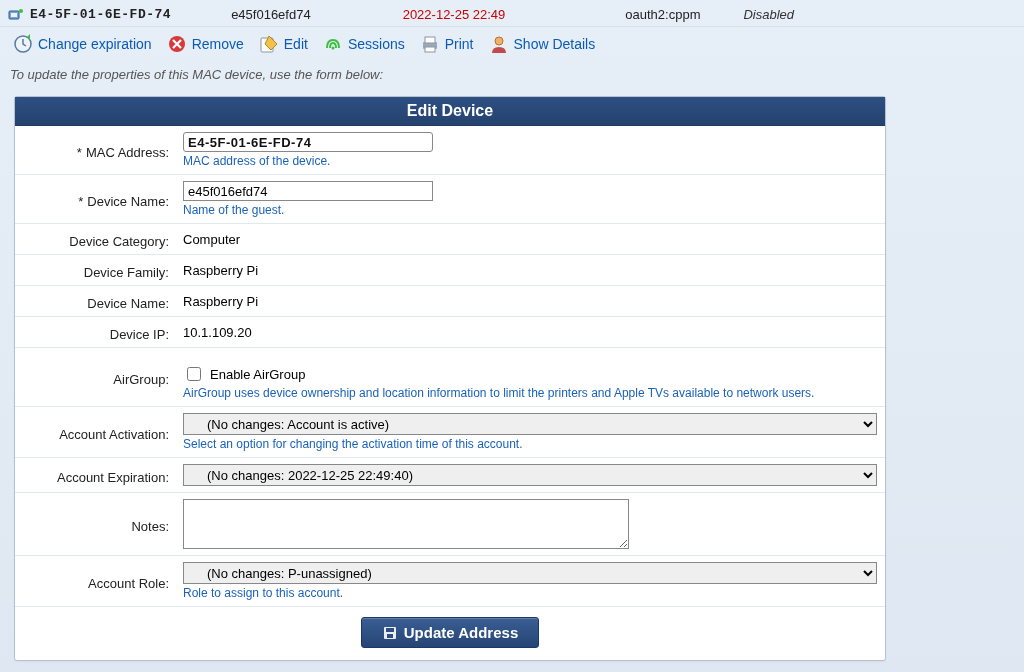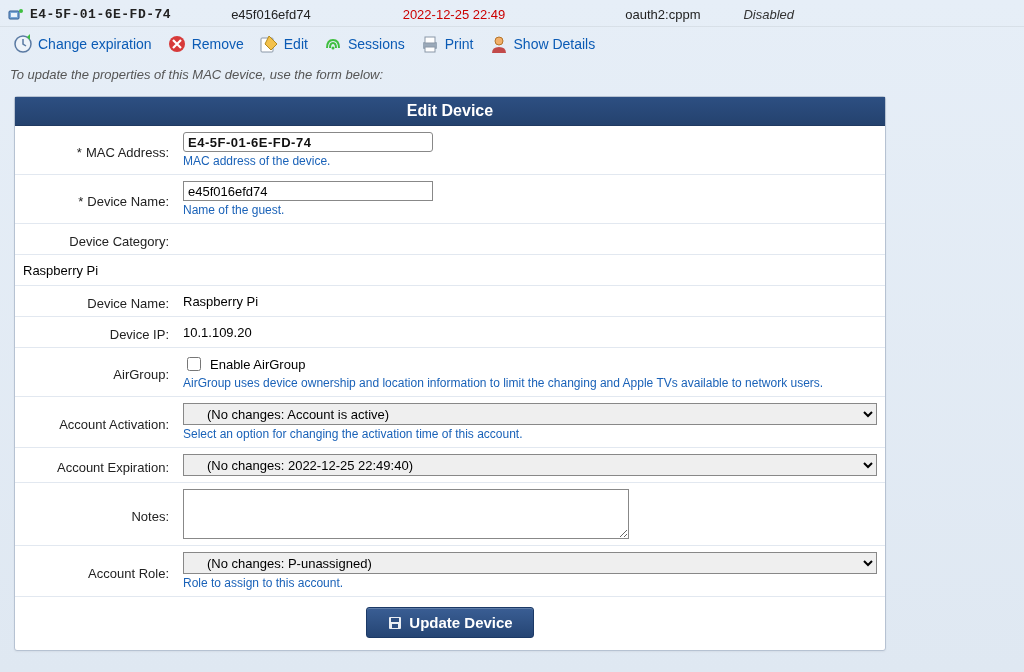--- a/index.html
+++ b/index.html
@@ -172,21 +172,21 @@
     width: 16px; height: 16px;
     display: inline-flex; align-items: center; justify-content: center;
   }
 
   .footnote {
     padding: 6px 0 0 10px;
     font-size: 12px;
     color: #111;
   }
 
-  .airgroup-line { display: inline-flex; align-items: center; gap: 6px; }
+  .airgroup-line { display: inline-flex; align-items: center; gap: 6px; margin-top: 10px; }
   .airgroup-line input[type="checkbox"] { width: 14px; height: 14px; }
 
   .required-ast { margin-right: 4px; }
 </style>
 </head>
 <body>
 
 <div class="page">
 
   <div class="info-row">
@@ -286,23 +286,27 @@
           <span>Device Name:</span>
         </div>
       <div class="val">
         <input type="text" class="txt" value="e45f016efd74" style="">
         <span class="helper">Name of the guest.</span>
       </div>
     </div>
 
     <div class="form-row">
       <div class="lbl">Device Category:</div>
-    </div>
-
-    <div class="form-row">
+      <div class="val">
+          <span>Computer</span>
+        </div>
+    </div>
+
+    <div class="form-row">
+      <div class="lbl">Device Family:</div>
       <div class="val">
           <span>Raspberry Pi</span>
         </div>
     </div>
 
     <div class="form-row">
       <div class="lbl">Device Name:</div>
       <div class="val">
           <span>Raspberry Pi</span>
         </div>
@@ -315,21 +319,21 @@
         </div>
     </div>
 
     <div class="form-row">
       <div class="lbl">AirGroup:</div>
       <div class="val">
         <label class="airgroup-line">
           <input type="checkbox" style="">
           <span>Enable AirGroup</span>
         </label>
-        <span class="helper">AirGroup uses device ownership and location information to limit the changing and Apple TVs available to network users.</span>
+        <span class="helper">AirGroup uses device ownership and location information to limit the printers and Apple TVs available to network users.</span>
       </div>
     </div>
 
     <div class="form-row">
       <div class="lbl">Account Activation:</div>
       <div class="val">
         <select class="sel">
           <option>(No changes: Account is active)</option>
         </select>
         <span class="helper">Select an option for changing the activation time of this account.</span>
@@ -364,20 +368,20 @@
 
     <div class="btn-row">
       <button class="update-btn">
         <span class="uico">
           <svg width="14" height="14">
               <rect x="1" y="1" width="12" height="12" rx="1" fill="#fff" opacity="0.9"></rect>
               <rect x="3" y="2" width="8" height="4" fill="#2d4f82"></rect>
               <rect x="4" y="8" width="6" height="4" fill="#2d4f82"></rect>
             </svg>
         </span>
-        <span>Update Device</span>
+        <span>Update Address</span>
       </button>
     </div>
   </div>
 
   <div class="footnote"> </div>
 
 </div>
 
 </body></html>

